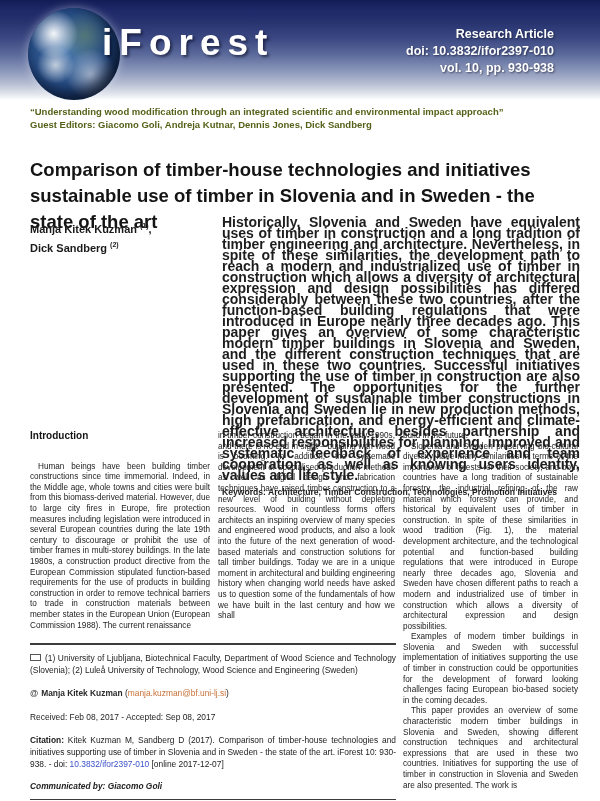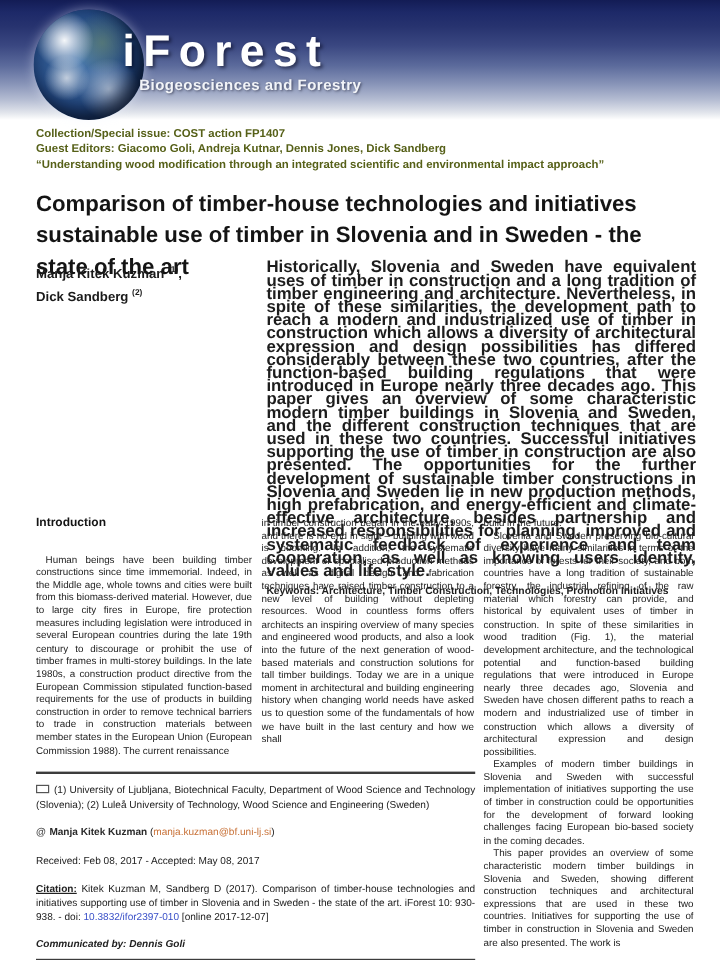--- a/index.html
+++ b/index.html
@@ -159,45 +159,46 @@
     margin-right: 4px;
     position: relative;
     top: 0px;
   }
   .fn-email { margin-top: 11px; }
   .at-icon { font-weight: bold; color: #4a4a4a; margin-right: 3px; }
   .fn-email .corr-name { font-weight: bold; color: #2a2a2a; }
   .email-link { color: #c87137; text-decoration: none; }
   .fn-received { margin-top: 11px; }
   .fn-citation { margin-top: 11px; text-align: justify; }
-  .fn-citation .cit-label { font-weight: bold; text-decoration: underline; }
+  .fn-citation .cit-label { font-weight: bold; }
   .doi-link { color: #3a50c8; text-decoration: none; }
   .fn-communicated {
     margin-top: 10px;
     font-weight: bold;
     font-style: italic;
   }
 </style>
 </head>
 <body>
 
 <div class="page">
 
   <div class="banner">
     <div class="globe"></div>
     <div class="logo-title">iForest</div>
-    <div class="logo-sub">Biogeosciences and Forestry</div>
     <div class="banner-meta">
+      <div>Research Article</div>
+      <div>doi: 10.3832/ifor2397-010</div>
+      <div>vol. 10, pp. 930-938</div>
     </div>
   </div>
 
   <div class="collection">
-    <div>Collection/Special issue: COST action FP1407</div>
+    <div>“Understanding wood modification through an integrated scientific and environmental impact approach”</div>
     <div>Guest Editors: Giacomo Goli, Andreja Kutnar, Dennis Jones, Dick Sandberg</div>
-    <div>“Understanding wood modification through an integrated scientific and environmental impact approach”</div>
   </div>
 
   <h1 class="title">Comparison of timber-house technologies and initiatives sustainable use of timber in Slovenia and in Sweden - the state of the art</h1>
 
   <div class="authors">
     <div><span>Manja Kitek Kuzman</span>&nbsp;<sup>(1)</sup><span>,</span></div>
     <div><span>Dick Sandberg</span>&nbsp;<sup>(2)</sup><span></span></div>
   </div>
 
   <div class="abstract-col">
@@ -218,19 +219,19 @@
     <p>build in the future.</p>
     <p class="indent">Slovenia and Sweden preserving bio-cultural diversity have many similarities in terms of the importance of forests for their society, and both countries have a long tradition of sustainable forestry, the industrial refining of the raw material which forestry can provide, and historical by equivalent uses of timber in construction. In spite of these similarities in wood tradition (Fig. 1), the material development architecture, and the technological potential and function-based building regulations that were introduced in Europe nearly three decades ago, Slovenia and Sweden have chosen different paths to reach a modern and industrialized use of timber in construction which allows a diversity of architectural expression and design possibilities.</p>
     <p class="indent">Examples of modern timber buildings in Slovenia and Sweden with successful implementation of initiatives supporting the use of timber in construction could be opportunities for the development of forward looking challenges facing European bio-based society in the coming decades.</p>
     <p class="indent">This paper provides an overview of some characteristic modern timber buildings in Slovenia and Sweden, showing different construction techniques and architectural expressions that are used in these two countries. Initiatives for supporting the use of timber in construction in Slovenia and Sweden are also presented. The work is</p>
   </div>
 
   <div class="footnotes">
     <div class="fn-rule-top"></div>
     <p class="fn-affil"><span class="envelope-icon"></span><span>(1) University of Ljubljana, Biotechnical Faculty, Department of Wood Science and Technology (Slovenia); (2) Luleå University of Technology, Wood Science and Engineering (Sweden)</span></p>
     <p class="fn-email"><span class="at-icon">@</span><span class="corr-name">Manja Kitek Kuzman</span>&nbsp;<span>(</span><a href="#" class="email-link">manja.kuzman@bf.uni-lj.si</a><span>)</span></p>
-    <p class="fn-received">Received: Feb 08, 2017 - Accepted: May 08, 2017</p>
+    <p class="fn-received">Received: Feb 08, 2017 - Accepted: Sep 08, 2017</p>
     <p class="fn-citation"><span class="cit-label">Citation:</span><span> Kitek Kuzman M, Sandberg D (2017). Comparison of timber-house technologies and initiatives supporting use of timber in Slovenia and in Sweden - the state of the art. iForest 10: 930-938. - doi: </span><a href="#" class="doi-link">10.3832/ifor2397-010</a><span> [online 2017-12-07]</span></p>
-    <p class="fn-communicated">Communicated by: Dennis Goli</p>
+    <p class="fn-communicated">Communicated by: Giacomo Goli</p>
     <div class="fn-rule-bottom"></div>
   </div>
 
 </div>
 
 </body></html>

